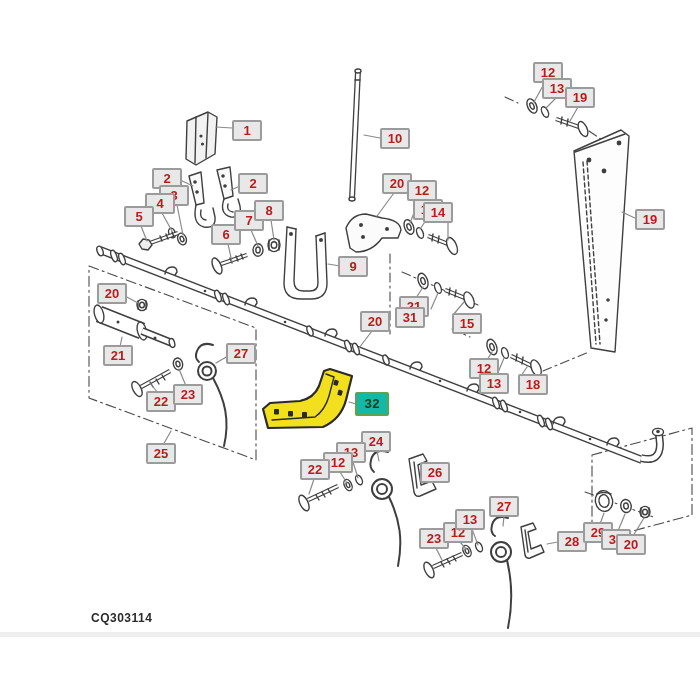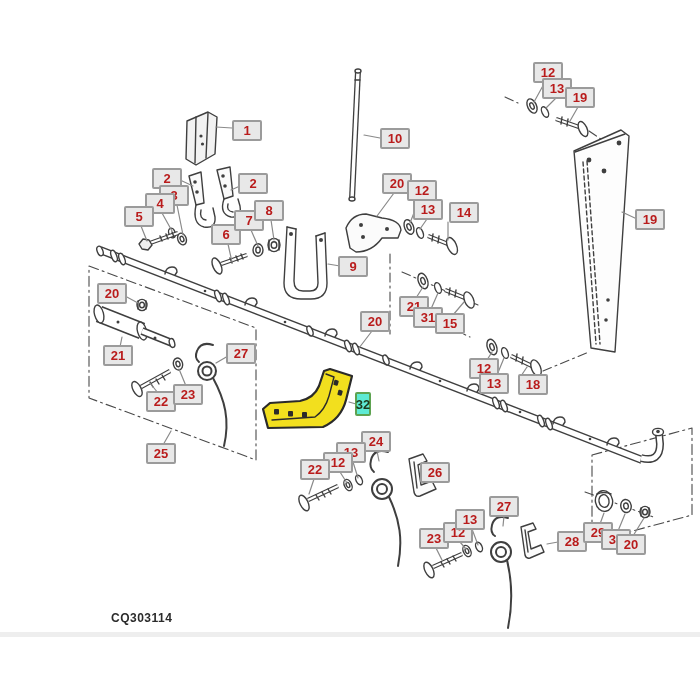--- a/index.html
+++ b/index.html
@@ -4,24 +4,24 @@
 <style>
   html,body{margin:0;padding:0;background:#fff;}
   .stage{position:relative;width:700px;height:700px;background:#ffffff;
          font-family:"Liberation Sans",sans-serif;overflow:hidden;}
   .stage svg{position:absolute;left:0;top:0;}
   .callout{position:absolute;width:30px;height:21px;box-sizing:border-box;
            display:flex;align-items:center;justify-content:center;
            background:#e8e8e8;border:2px solid #9b9b9b;border-radius:2px;
            font-size:13px;font-weight:bold;color:#b91c1c;cursor:pointer;
            line-height:1;user-select:none;}
-  .callout.hl{width:16px;height:24px;background:#5eead4;border-color:#5ea351;
-              color:#1c3a1c;}
+  .callout.hl{width:34px;height:24px;background:#14b8a6;border-color:#5ea351;
+              color:#1c3a1c;font-family:Liberation Mono, monospace;}
   .code{position:absolute;left:91px;top:611px;font-size:12px;font-weight:bold;
-        color:#2b2b2b;letter-spacing:.5px;margin-left:20px;}
+        color:#2b2b2b;letter-spacing:.5px;}
   .footer-strip{position:absolute;left:0;top:632px;width:700px;height:5px;background:#eeeeee;}
 </style>
 </head>
 <body>
 
 <div class="stage">
 
 <svg width="700" height="700" viewBox="0 0 700 700">
   <g stroke="#3f3f3f" stroke-width="1.4" fill="none" stroke-linejoin="round" stroke-linecap="round">
 
@@ -392,27 +392,27 @@
 <div class="callout" style="left:211px;top:224px">6</div>
 <div class="callout" style="left:234px;top:210px">7</div>
 <div class="callout" style="left:254px;top:200px">8</div>
 <div class="callout" style="left:533px;top:62px">12</div>
 <div class="callout" style="left:542px;top:78px">13</div>
 <div class="callout" style="left:565px;top:87px">19</div>
 <div class="callout" style="left:380px;top:128px">10</div>
 <div class="callout" style="left:382px;top:173px">20</div>
 <div class="callout" style="left:407px;top:180px">12</div>
 <div class="callout" style="left:413px;top:199px">13</div>
-<div class="callout" style="left:449px;top:202px">14</div>
+<div class="callout" style="left:423px;top:202px">14</div>
 <div class="callout" style="left:635px;top:209px">19</div>
 <div class="callout" style="left:338px;top:256px">9</div>
 <div class="callout" style="left:97px;top:283px">20</div>
 <div class="callout" style="left:399px;top:296px">21</div>
-<div class="callout" style="left:413px;top:307px">31</div>
-<div class="callout" style="left:435px;top:313px">15</div>
+<div class="callout" style="left:395px;top:307px">31</div>
+<div class="callout" style="left:452px;top:313px">15</div>
 <div class="callout" style="left:360px;top:311px">20</div>
 <div class="callout" style="left:103px;top:345px">21</div>
 <div class="callout" style="left:226px;top:343px">27</div>
 <div class="callout" style="left:469px;top:358px">12</div>
 <div class="callout" style="left:479px;top:373px">13</div>
 <div class="callout" style="left:518px;top:374px">18</div>
 <div class="callout" style="left:146px;top:391px">22</div>
 <div class="callout" style="left:173px;top:384px">23</div>
 <div class="callout hl" style="left:355px;top:392px">32</div>
 <div class="callout" style="left:146px;top:443px">25</div>

